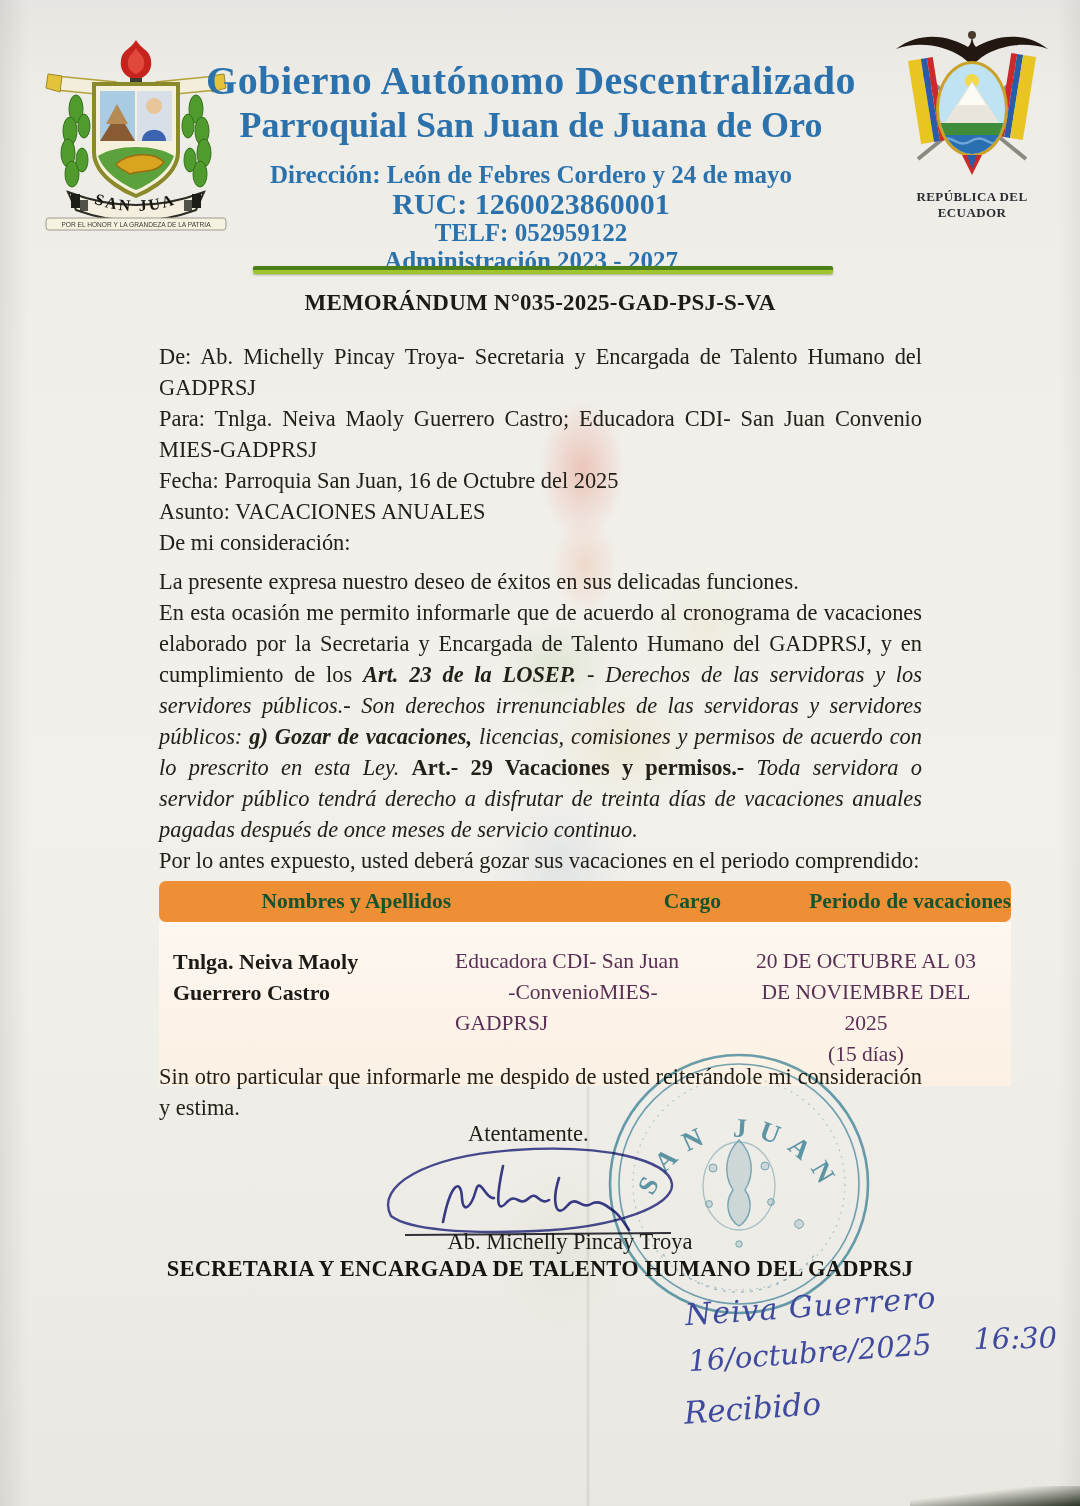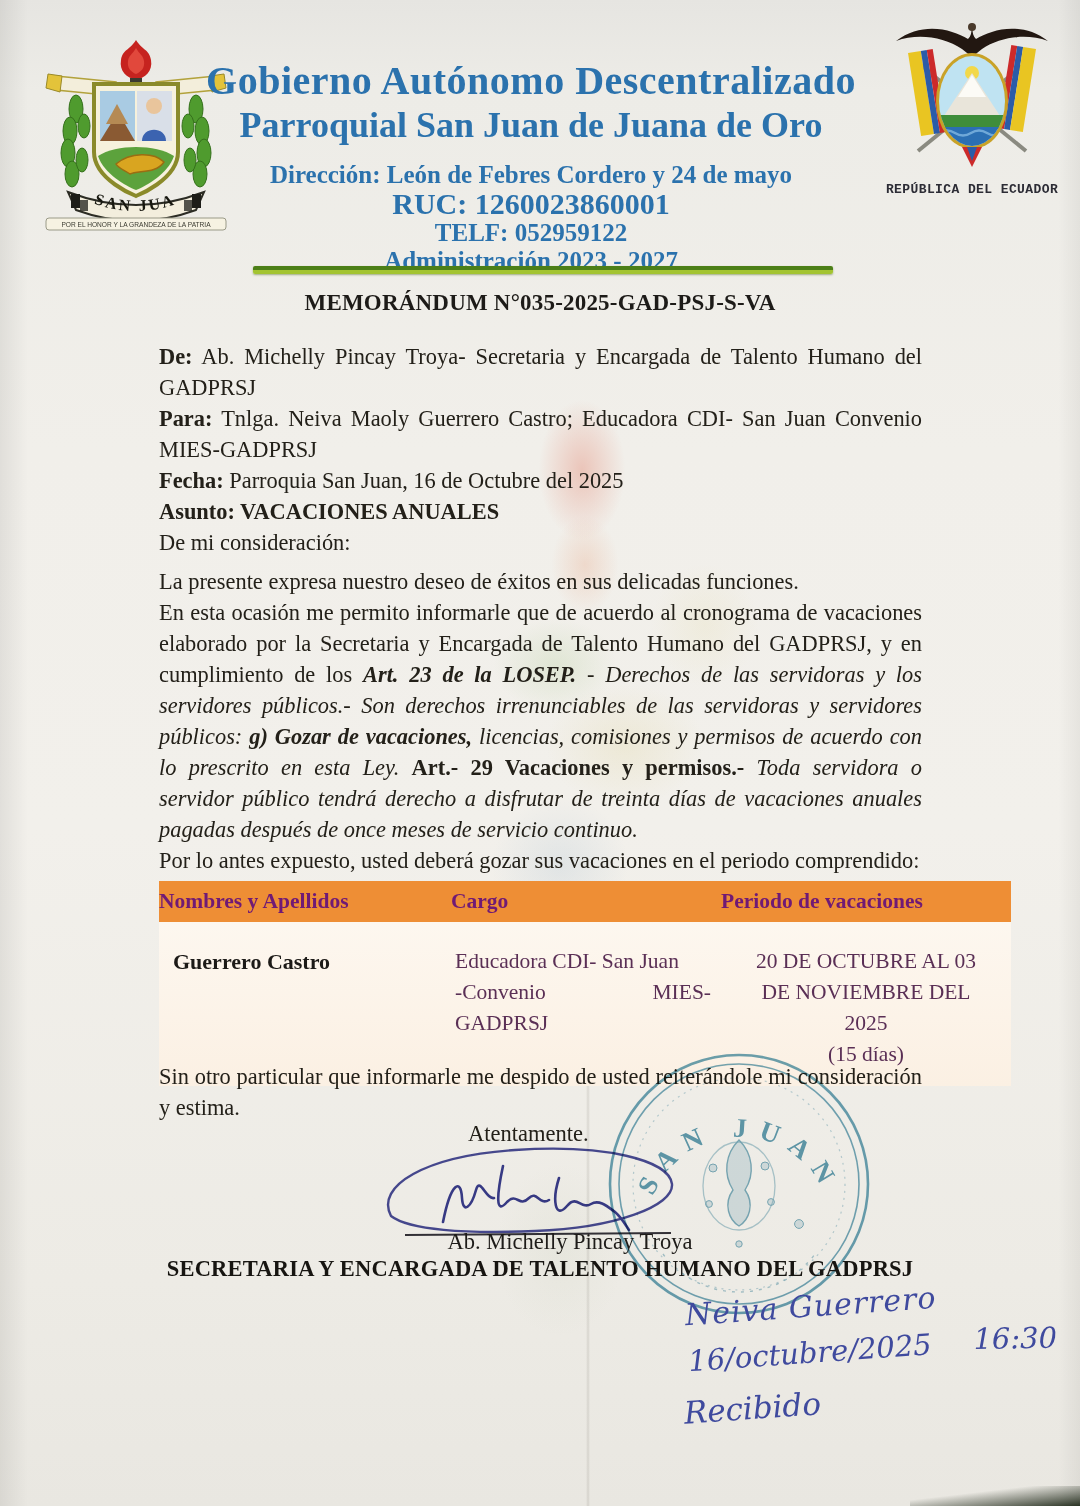--- a/index.html
+++ b/index.html
@@ -24,53 +24,53 @@
       radial-gradient(75px 85px at 705px 625px, rgba(222,210,140,.15), rgba(222,210,140,0) 72%),
       radial-gradient(90px 120px at 560px 1250px, rgba(170,185,150,.10), rgba(170,185,150,0) 72%);
   }
   .crease{position:absolute; left:586px; top:990px; width:4px; height:516px;
     background:linear-gradient(90deg, rgba(120,115,105,0), rgba(120,115,105,.18), rgba(120,115,105,0));}
   .corner-shadow{position:absolute; right:0; bottom:0; width:170px; height:20px;
     background:linear-gradient(to top left, rgba(22,32,16,.9), rgba(22,32,16,0) 65%);}
 
   
   .crest-left{position:absolute; left:38px; top:34px; width:196px; height:198px;}
-  .crest-right{position:absolute; left:884px; top:15px; width:176px; height:178px; text-align:center;font-family:Liberation Mono, monospace;}
+  .crest-right{position:absolute; left:884px; top:23px; width:176px; height:178px; text-align:center;}
   .crest-right .caption{font-size:13px; font-weight:bold; letter-spacing:.4px; color:#2c2c35; margin-top:2px;}
   .head-text{position:absolute; left:178px; top:58px; width:706px; text-align:center; color:#2b72ad; font-weight:bold;}
   .h1{font-size:40px; line-height:45px; letter-spacing:.5px;}
   .h2{font-size:36px; line-height:44px;}
   .h3{font-size:25px; line-height:29px; margin-top:13px;}
   .h4{font-size:30px; line-height:29px;}
   .h5{font-size:25px; line-height:29px;}
   .h6{font-size:25px; line-height:28px;}
   .green-rule{position:absolute; left:253px; top:266px; width:580px; height:8px;
     background:linear-gradient(180deg,#4c7f17 0 45%, #a3c431 55% 100%);
     box-shadow:0 1px 2px rgba(80,110,30,.5); border-radius:2px;}
 
   
   .memo-title{position:absolute; left:159px; top:290px; width:762px; text-align:center;
     font-weight:bold; font-size:23px; letter-spacing:.2px; color:#1d1b18;}
   .body-block{position:absolute; left:159px; top:341px; width:763px;
     font-size:22.4px; line-height:31px; text-align:justify; color:#232019;}
   .body-block p{margin:0;}
-  .fline b{font-weight:bold;}
+  .fline b{font-weight:normal;}
   .p1{margin-top:8px !important;}
   .bi{font-weight:bold; font-style:italic;}
   .it{font-style:italic;}
   .bd{font-weight:bold;}
 
   
   .vac-table{position:absolute; left:159px; top:881px; width:852px; font-size:21.5px;}
-  .vt-head{display:flex; background:#ee8e35; color:#701a75; font-weight:bold; height:41px; line-height:41px; text-align:left;}
+  .vt-head{display:flex; background:#ee8e35; color:#14532d; font-weight:bold; height:41px; line-height:41px; text-align:right;border-radius:7px;}
   .vt-head .c1{width:292px;} .vt-head .c2{width:270px;} .vt-head .c3{width:290px;}
   .vt-row{display:flex; background:linear-gradient(180deg,#fdf7ef, #fbf0e3); padding:24px 0 16px 0; min-height:108px;}
   .vt-row .c1{width:292px; padding-left:14px; box-sizing:border-box; font-weight:bold; color:#1c1a17; line-height:31px; font-size:22px;}
   .vt-row .c2{width:270px; padding:0 10px 0 4px; box-sizing:border-box; color:#5a2f55; line-height:31px;}
-  .vt-row .c2 .sp{display:flex; justify-content:space-between;}
+  .vt-row .c2 .sp{display:flex; justify-content:center;}
   .vt-row .c3{width:290px; text-align:center; color:#5a2f55; line-height:31px;}
 
   
   .closing-p{position:absolute; left:159px; top:1061px; width:763px; font-size:22.4px; line-height:31px; text-align:justify; color:#232019;}
   .atentamente{position:absolute; left:468px; top:1121px; font-size:22.5px; color:#232019;}
   .stamp{position:absolute; left:603px; top:1048px; width:272px; height:272px; mix-blend-mode:multiply; opacity:.88;}
   .signature{position:absolute; left:363px; top:1140px; width:334px; height:108px; mix-blend-mode:multiply;}
   .sign-name{position:absolute; left:330px; top:1229px; width:480px; text-align:center; font-size:22.5px; color:#1e1c19;}
   .sign-title{position:absolute; left:88px; top:1256px; width:904px; text-align:center; font-weight:bold; font-size:22.5px; letter-spacing:.2px; color:#171511;}
 
@@ -211,20 +211,21 @@
   </div>
 
   <div class="vac-table">
     <div class="vt-head">
       <div class="c1">Nombres y Apellidos</div>
       <div class="c2">Cargo</div>
       <div class="c3">Periodo de vacaciones</div>
     </div>
     <div class="vt-row">
       <div class="c1">
+        <div>Tnlga. Neiva Maoly</div>
         <div>Guerrero Castro</div>
       </div>
       <div class="c2">
         <div>Educadora CDI- San Juan</div>
         <div class="sp">
           <span>-Convenio</span>
           <span>MIES-</span>
         </div>
         <div>GADPRSJ</div>
       </div>

